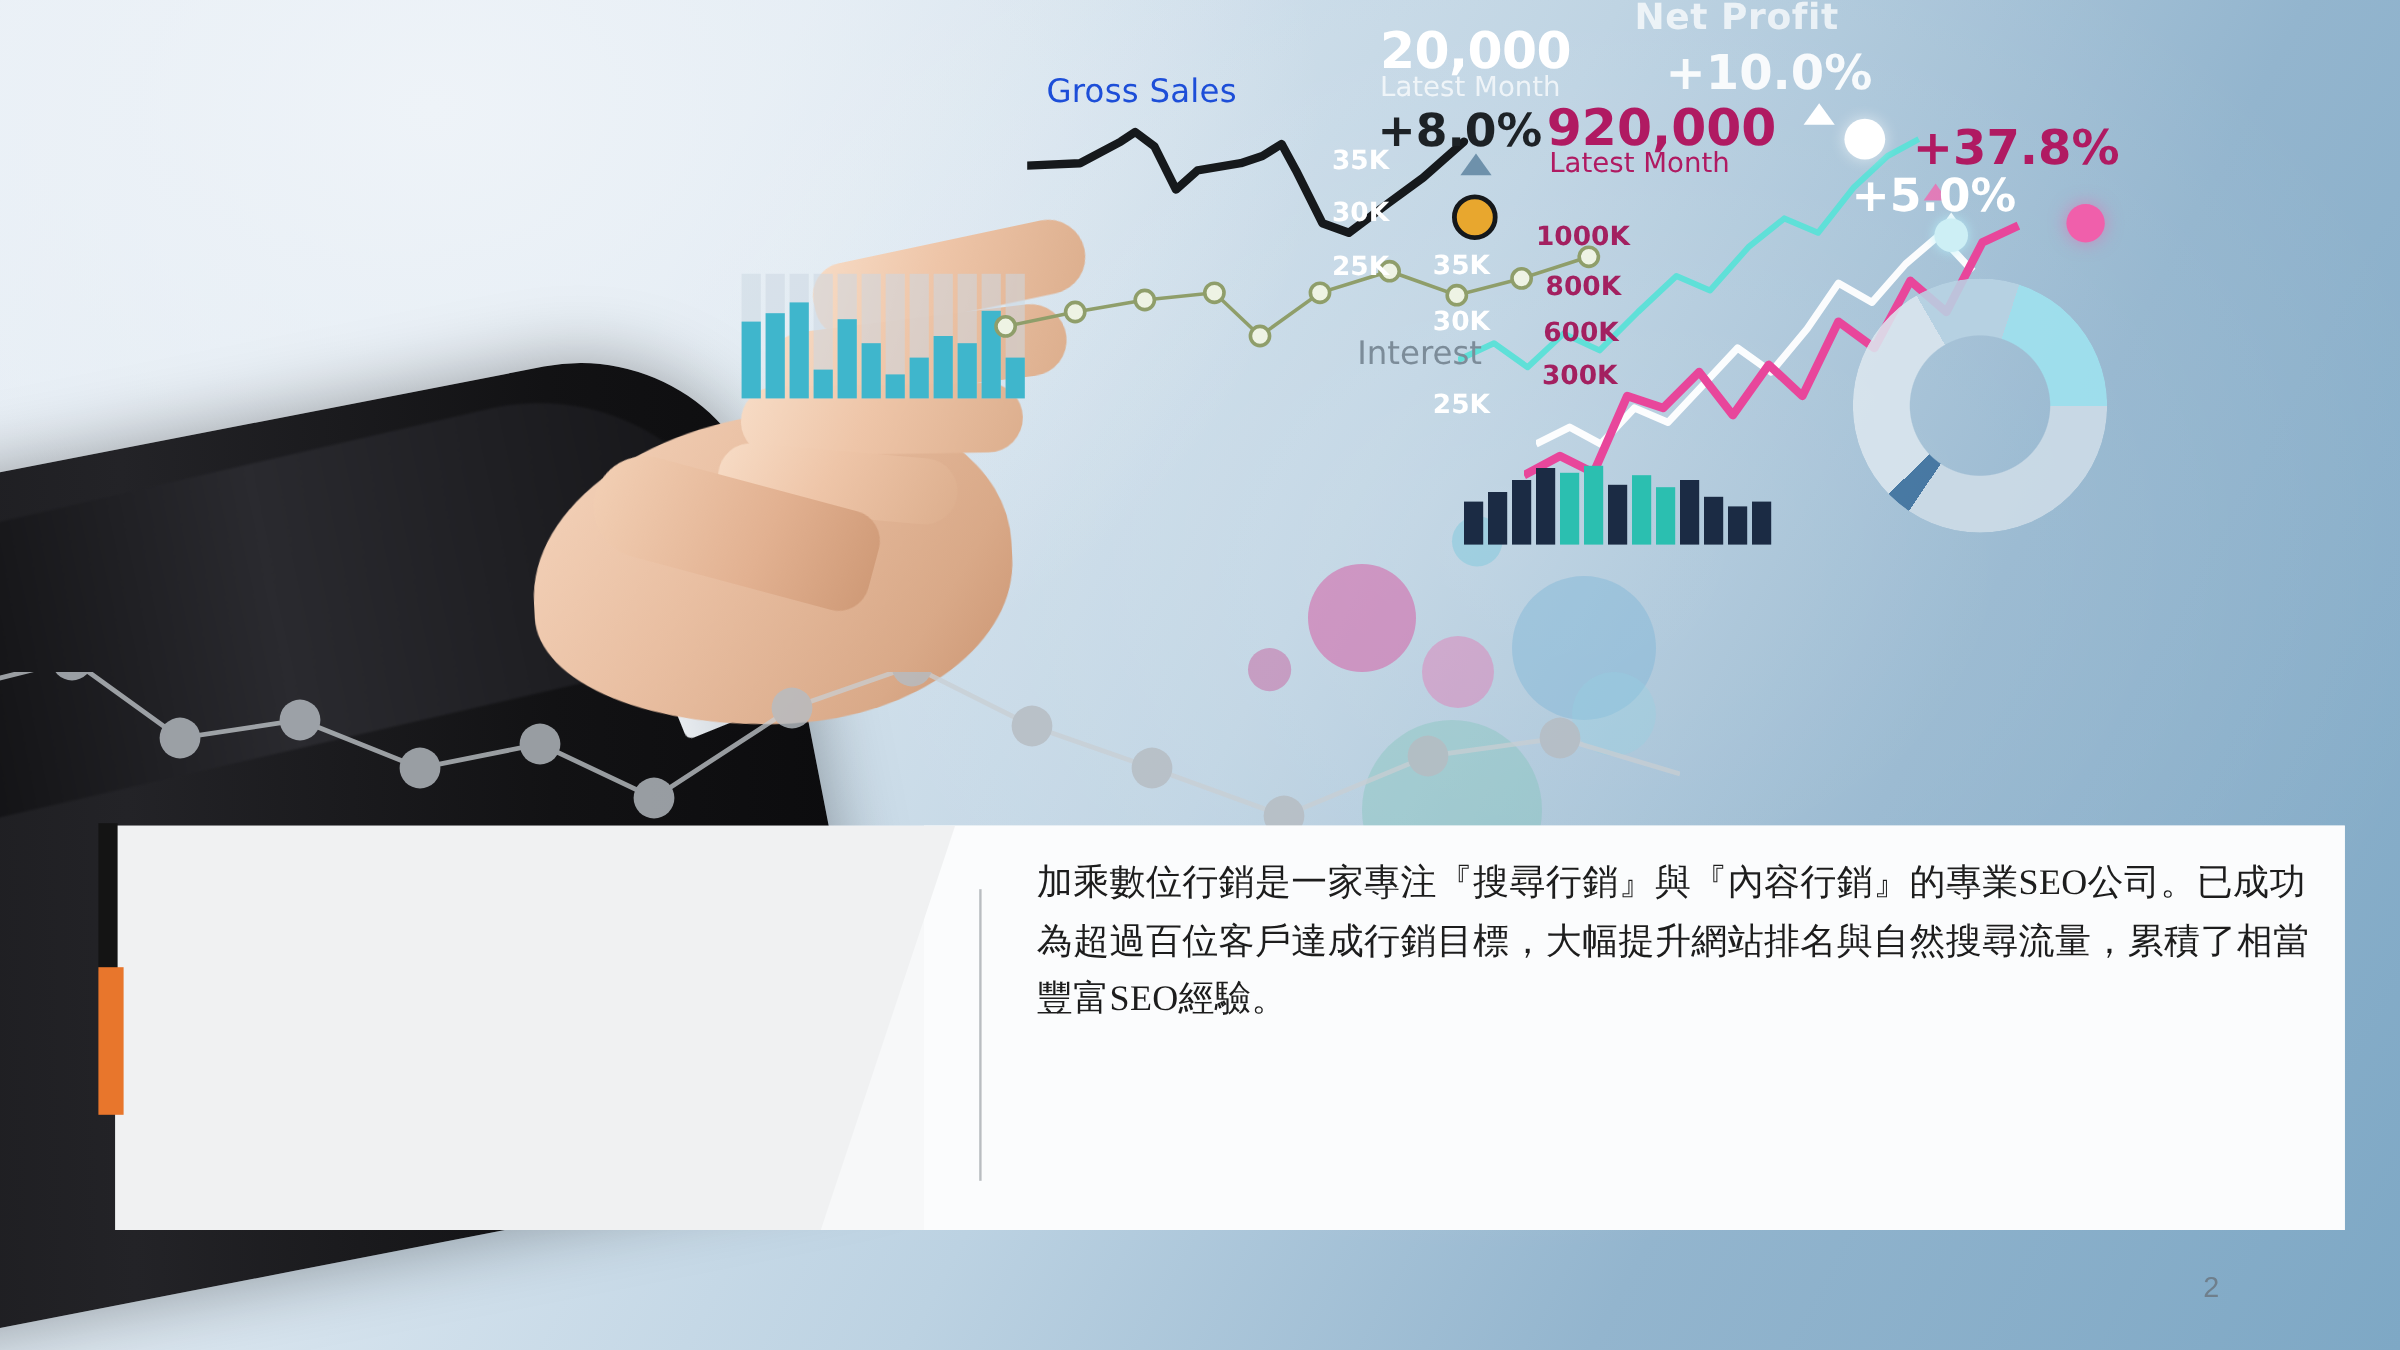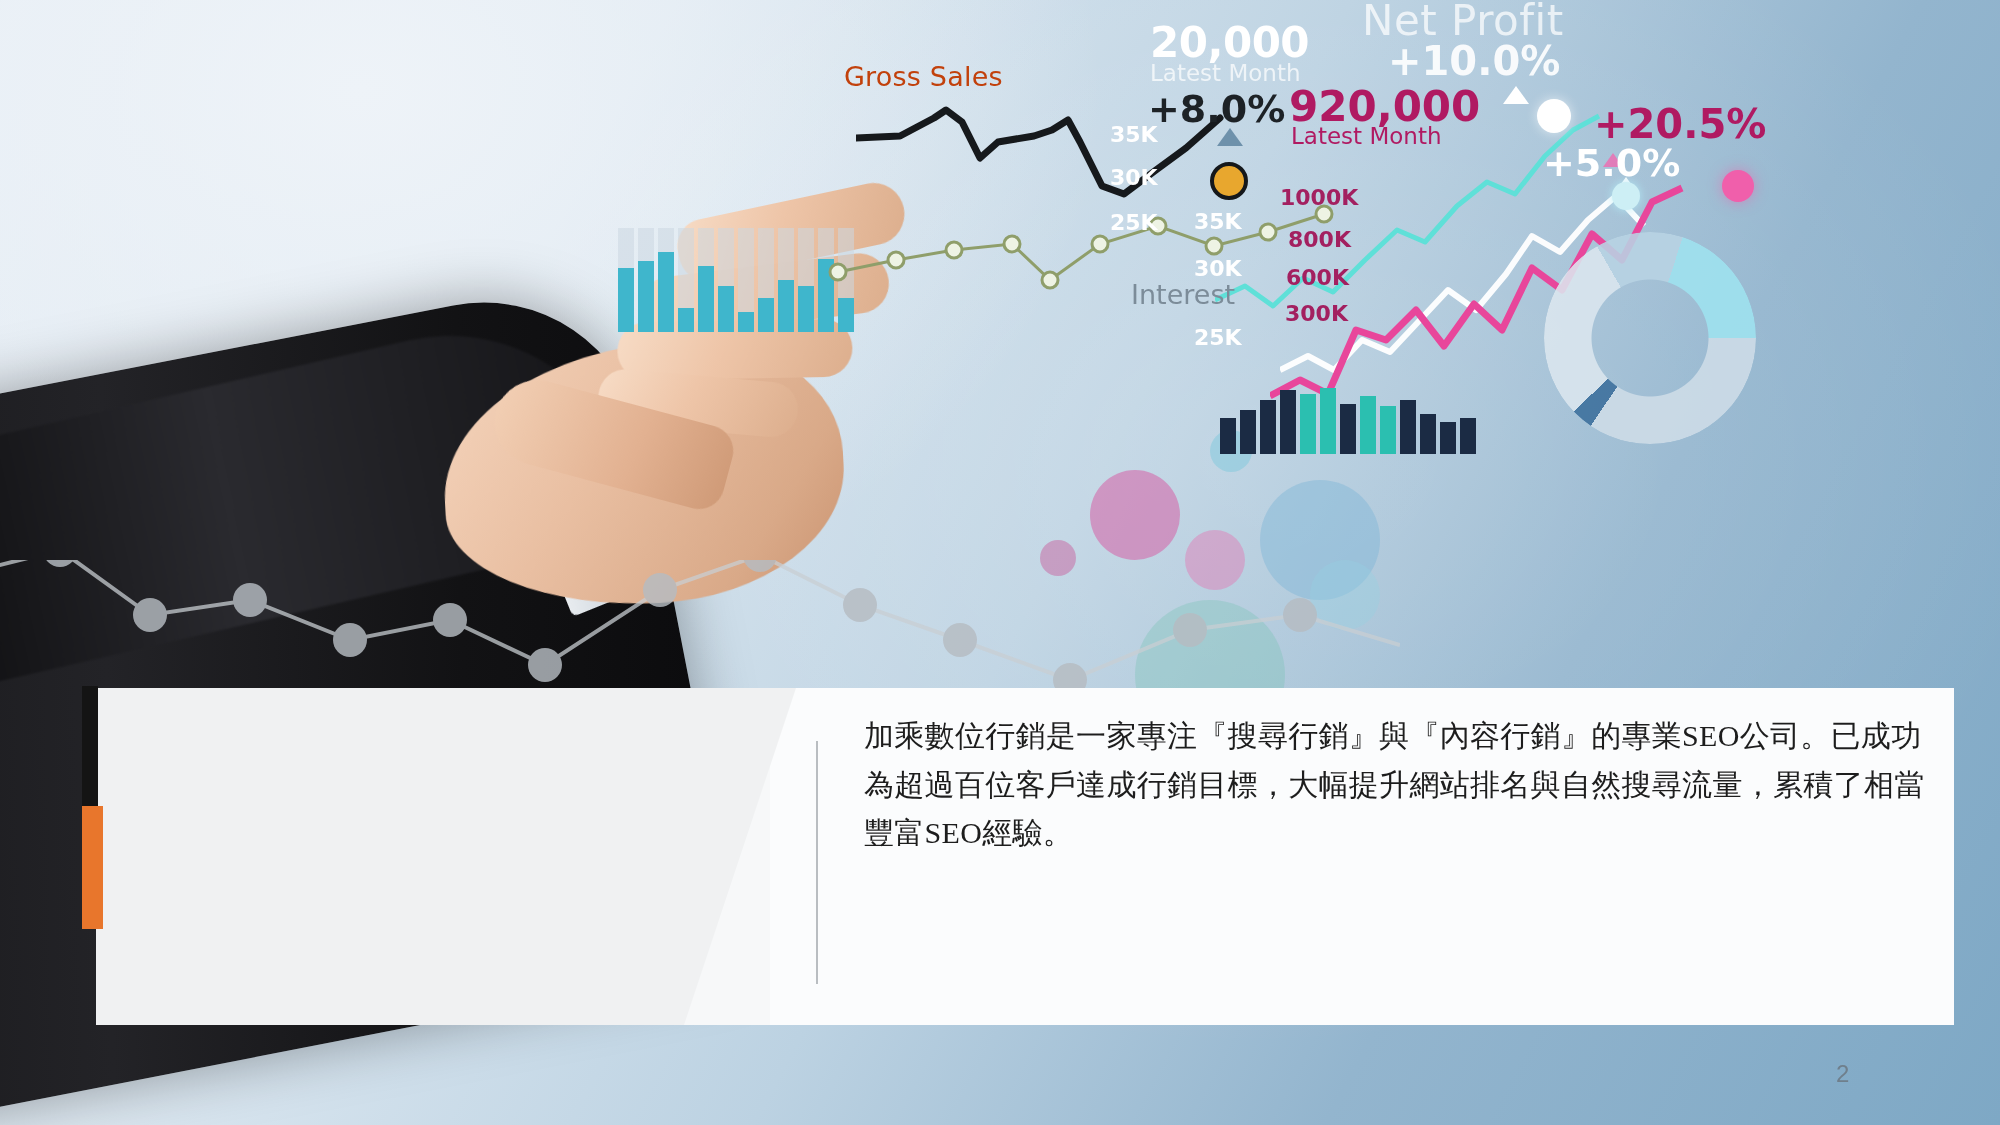--- a/index.html
+++ b/index.html
@@ -110,23 +110,23 @@
   .netline { position: absolute; left: 0; top: 560px; width: 1400px; height: 200px; opacity: 0.82; }
 
   
   .info { position: absolute; inset: 0; }
   .lbl {
     position: absolute;
     font-family: "DejaVu Sans", sans-serif;
     white-space: nowrap;
     line-height: 1;
   }
-  .lbl-gross { left: 844px; top: 63px; font-size: 27px; color: #c2410c; font-weight: 400; letter-spacing: 0.2px; }
+  .lbl-gross { left: 872px; top: 63px; font-size: 27px; color: #1d4ed8; font-weight: 400; letter-spacing: 0.2px; }
   .lbl-interest { left: 1131px; top: 281px; font-size: 27px; color: #7c8c99; font-weight: 400; }
-  .lbl-netprofit { left: 1362px; top: 0px; font-size: 42px; color: rgba(255,255,255,0.72); font-weight: 400; letter-spacing: 0.5px; }
+  .lbl-netprofit { left: 1362px; top: 0px; font-size: 30px; color: rgba(255,255,255,0.72); font-weight: 700; letter-spacing: 0.5px; }
 
   .big20k { left: 1150px; top: 22px; font-size: 42px; color: #ffffff; font-weight: 700; letter-spacing: -0.5px; }
   .sub20k { left: 1150px; top: 62px; font-size: 23px; color: rgba(255,255,255,0.72); font-weight: 400; }
   .p80 { left: 1148px; top: 90px; font-size: 38px; color: #1d2226; font-weight: 700; }
   .p100 { left: 1388px; top: 41px; font-size: 40px; color: rgba(255,255,255,0.90); font-weight: 700; }
   .big920 { left: 1289px; top: 86px; font-size: 42px; color: #b01a62; font-weight: 700; }
   .sub920 { left: 1291px; top: 125px; font-size: 23px; color: #b01a62; font-weight: 400; }
   .p205 { left: 1594px; top: 104px; font-size: 40px; color: #b01a62; font-weight: 700; }
   .p50 { left: 1543px; top: 144px; font-size: 38px; color: #ffffff; font-weight: 700; }
 
@@ -424,21 +424,21 @@
     <div class="lbl lbl-gross">Gross Sales</div>
     <div class="lbl lbl-interest">Interest</div>
     <div class="lbl lbl-netprofit">Net Profit</div>
 
     <div class="lbl big20k">20,000</div>
     <div class="lbl sub20k">Latest Month</div>
     <div class="lbl p80">+8.0%</div>
     <div class="lbl p100">+10.0%</div>
     <div class="lbl big920">920,000</div>
     <div class="lbl sub920">Latest Month</div>
-    <div class="lbl p205">+20.5%</div>
+    <div class="lbl p205">+37.8%</div>
     <div class="lbl p50">+5.0%</div>
 
     <div class="lbl ax axw a35a">35K</div>
     <div class="lbl ax axw a30a">30K</div>
     <div class="lbl ax axw a25a">25K</div>
     <div class="lbl ax axw a35b">35K</div>
     <div class="lbl ax axw a30b">30K</div>
     <div class="lbl ax axw a25b">25K</div>
     <div class="lbl ax axm m1000">1000K</div>
     <div class="lbl ax axm m800">800K</div>

